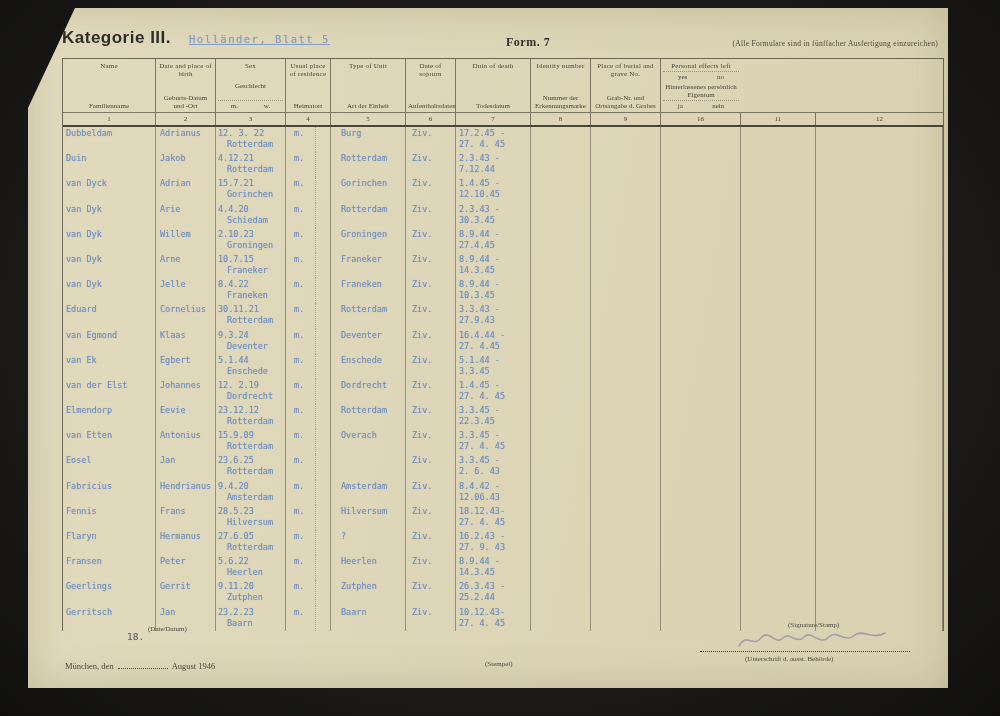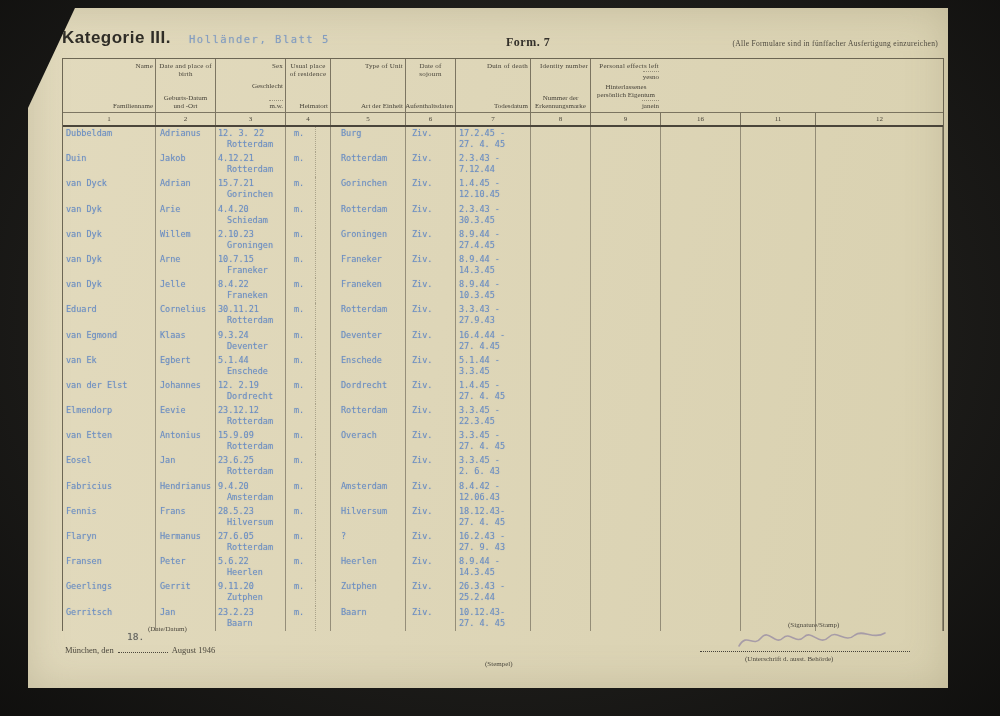--- a/index.html
+++ b/index.html
@@ -22,39 +22,39 @@
   
   .title-row{position:absolute;left:34px;top:20px;white-space:nowrap;}
   .category-title{
     font-family:"Liberation Sans", sans-serif;font-weight:700;
     font-size:17px;letter-spacing:.5px;color:#2f2d27;display:inline-block;
   }
   .typed{
     font-family:"DejaVu Sans Mono", monospace;color:#6d8fc2;
     text-shadow:0 0 1px rgba(109,143,194,.55);
   }
-  .typed-page-title{font-size:10.5px;letter-spacing:1.5px;margin-left:14px;opacity:.8;}
+  .typed-page-title{font-size:10.5px;letter-spacing:1.5px;margin-left:14px;opacity:.8;text-decoration:underline;}
   .form-number{
     position:absolute;left:478px;top:27px;font-weight:700;font-size:12px;color:#33302a;
     letter-spacing:.5px;
   }
   .copies-note{
     position:absolute;right:10px;top:31px;font-size:7.5px;color:#4c483e;letter-spacing:.3px;
   }
   
   .rtable{position:absolute;left:34px;top:50px;width:880px;
     --cols:93px 60px 70px 45px 75px 50px 75px 60px 70px 80px 75px 127px;
   }
   .grid{display:grid;grid-template-columns:var(--cols);}
   .rtable{border:1px solid rgba(70,64,50,.75);border-bottom:none;}
   .hcell{
     border-right:1px solid rgba(70,64,50,.65);
     display:flex;flex-direction:column;justify-content:space-between;
     padding:3px 2px 2px 2px;min-height:46px;text-align:center;
-    font-size:7px;line-height:8px;color:#48443a;align-items:flex-end;
+    font-size:7px;line-height:8px;color:#48443a;
   }
   .hcell:last-child,.ncell:last-child,.bcell:last-child{border-right:none;}
   .hcell .en{letter-spacing:.2px;}
   .hcell .de{margin-top:2px;}
   .hcell .sub{display:flex;justify-content:space-around;border-top:1px dotted rgba(70,64,50,.45);margin-top:1px;padding-top:1px;}
   .ncell{
     border-right:1px solid rgba(70,64,50,.65);border-top:1px solid rgba(70,64,50,.65);
     text-align:center;font-size:7px;line-height:12px;height:12px;color:#48443a;
   }
   .num-row{border-bottom:2px solid rgba(48,44,36,.85);}
@@ -72,21 +72,21 @@
   .c-birth{padding-left:2px;}
   .c-sex{padding-left:8px;position:relative;}
   .c-sex::after{content:'';position:absolute;right:32%;top:0;bottom:0;border-right:1px dotted rgba(90,84,68,.4);}
   .c-res{padding-left:10px;}
   .c-unit{padding-left:6px;}
   .c-stay{padding-left:3px;}
   
   .f{position:absolute;font-size:7px;color:#4c483e;}
   .date-label{left:120px;top:617px;}
   .typed-day{left:99px;top:623px;font-size:9.5px;opacity:.85;}
-  .place-line{left:37px;top:636px;font-size:8.5px;}
+  .place-line{left:37px;top:652px;font-size:8.5px;}
   .dots{display:inline-block;width:50px;border-bottom:1px dotted #4c483e;height:8px;margin:0 4px;}
   .stamp-label{left:457px;top:652px;}
   .sig-label{left:760px;top:613px;}
   .sig-svg{position:absolute;left:705px;top:616px;opacity:.75;}
   .sig-dots{position:absolute;left:672px;top:642px;width:210px;border-bottom:1.5px dotted #45423a;height:1px;}
   .sig-sub-label{left:717px;top:647px;}
 </style>
 </head>
 <body>
 
@@ -131,20 +131,24 @@
           <div class="en">Date of sojourn</div>
           <div class="de">Aufenthaltsdaten</div>
         </div>
         <div class="hcell">
           <div class="en">Duin of death</div>
           <div class="de">Todesdatum</div>
         </div>
         <div class="hcell">
           <div class="en">Identity number</div>
           <div class="de">Nummer der Erkennungsmarke</div>
+        </div>
+        <div class="hcell">
+          <div class="en">Place of burial and grave No.</div>
+          <div class="de">Grab-Nr. und Ortsangabe d. Grabes</div>
         </div>
         <div class="hcell">
           <div class="en">Personal effects left</div>
           <div class="sub">
             <div class="">yes</div>
             <div class="">no</div>
           </div>
           <div class="de">Hinterlassenes persönlich Eigentum</div>
           <div class="sub">
             <div class="">ja</div>

